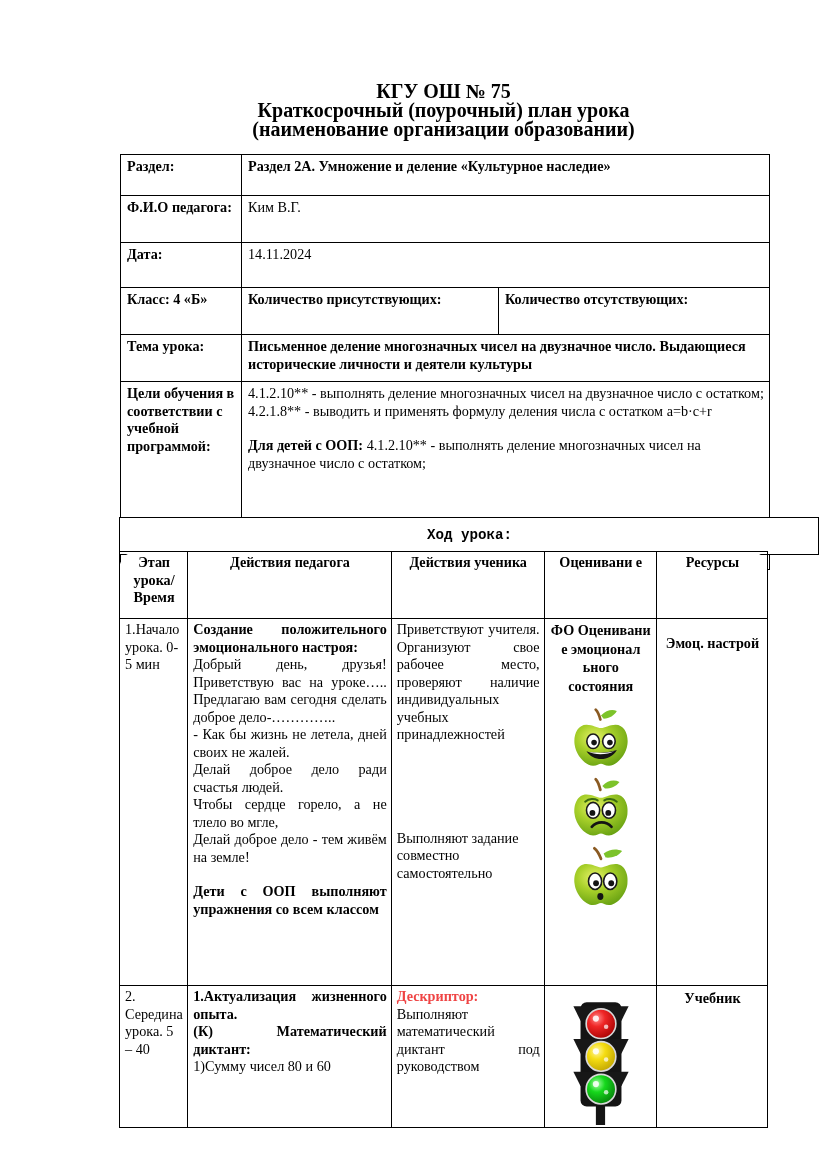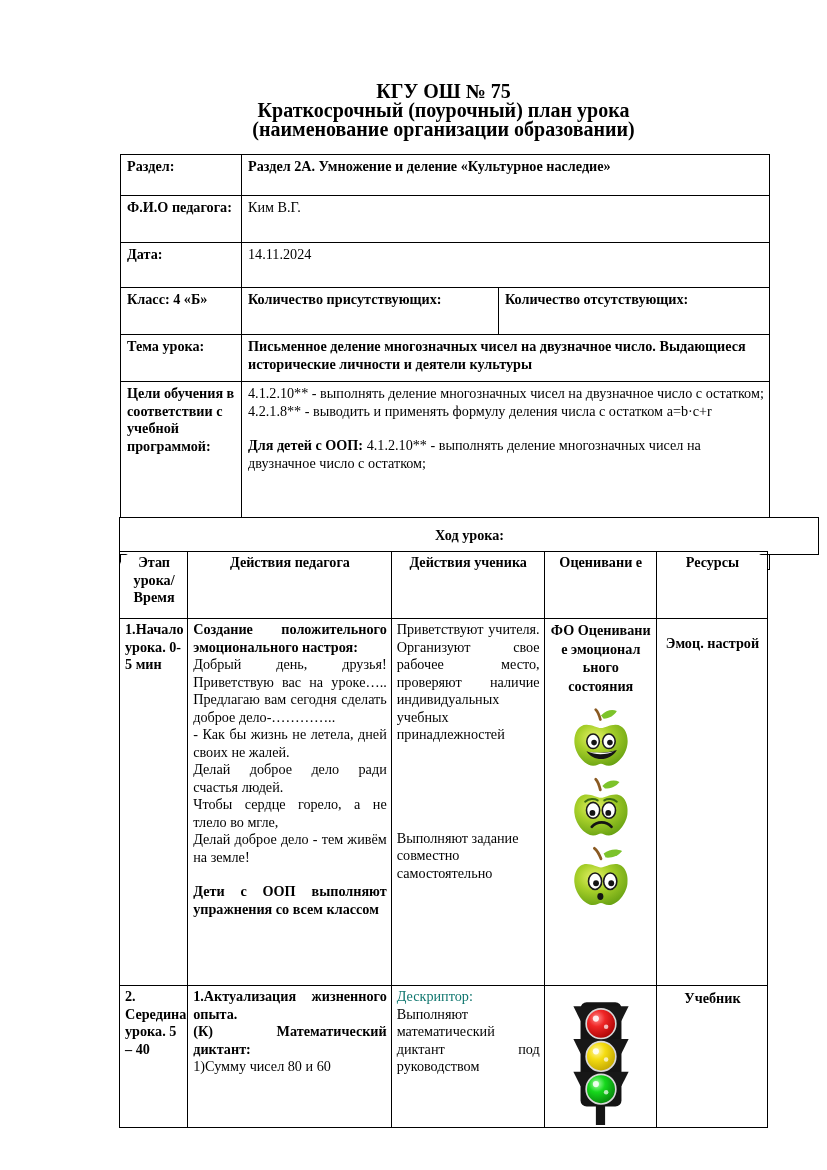--- a/index.html
+++ b/index.html
@@ -62,20 +62,21 @@
     left: 120px;
     top: 154px;
     width: 649px;
   }
 
   
   #hod-table {
     left: 119px;
     top: 517px;
     width: 700px;
+    font-family: Liberation Mono, monospace;
   }
   #hod-table td {
     height: 30px;
     vertical-align: middle;
   }
 
   
   #lesson-table {
     left: 119px;
     top: 551px;
@@ -85,35 +86,35 @@
     padding: 2px 4px 2px 5px;
   }
   #lesson-table .hdr {
     font-weight: bold;
     text-align: center;
     vertical-align: top;
     font-size: 14.2px;
     line-height: 17.5px;
   }
   .stage-cell {
-    font-weight: bold;
+    font-weight: normal;
     font-size: 14.2px;
     line-height: 18.5px;
   }
 
   
   .assess-head {
     font-weight: bold;
     text-align: center;
     font-size: 14.2px;
     line-height: 18.5px;
   }
   .desc-label {
-    color: #0f766e;
-    font-weight: normal;
+    color: #ef4444;
+    font-weight: bold;
   }
 
   
   .apples {
     margin-top: 10px;
     display: flex;
     flex-direction: column;
     align-items: center;
     gap: 3px;
   }

